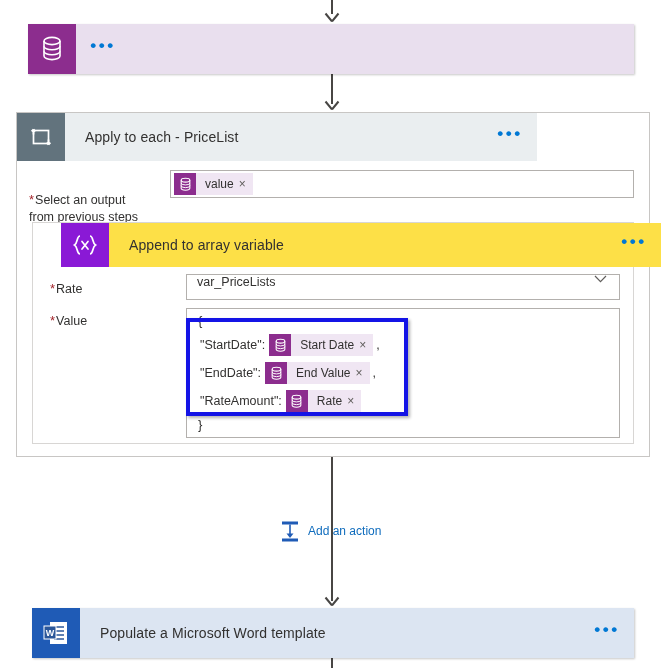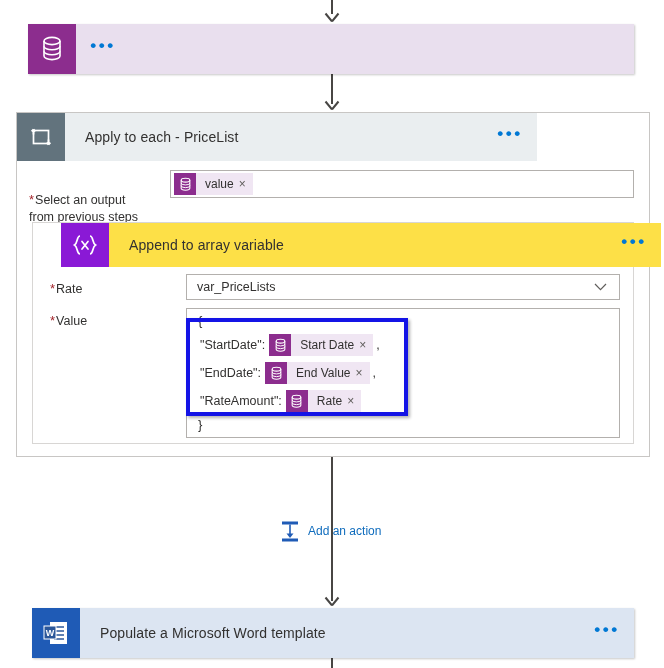--- a/index.html
+++ b/index.html
@@ -333,21 +333,21 @@
       </svg>
     </div>
     <div class="card-title">Append to array variable</div>
     <div class="card-menu">•••</div>
   </div>
 </div>
 
 <div class="field-label" style="left:50px;top:280px;">
   <span class="req-star">*</span><span>Rate</span>
 </div>
-<div class="input-box" style="left:186px;top:274px;width:434px;height:26px;display:flex;align-items:center;">
+<div class="input-box" style="left:186px;top:274px;width:434px;height:26px;display:flex;align-items:flex-start;">
   <span style="font-size:12.5px;padding-left:10px;flex:1;">var_PriceLists</span>
   <span style="padding-right:12px;">
     <svg width="13" height="8" viewBox="0 0 13 8">
         <path d="M1 1 L6.5 6.6 L12 1" fill="none" stroke="#605e5c" stroke-width="1.2"></path>
       </svg>
   </span>
 </div>
 
 <div class="field-label" style="left:50px;top:312px;">
   <span class="req-star">*</span><span>Value</span>

